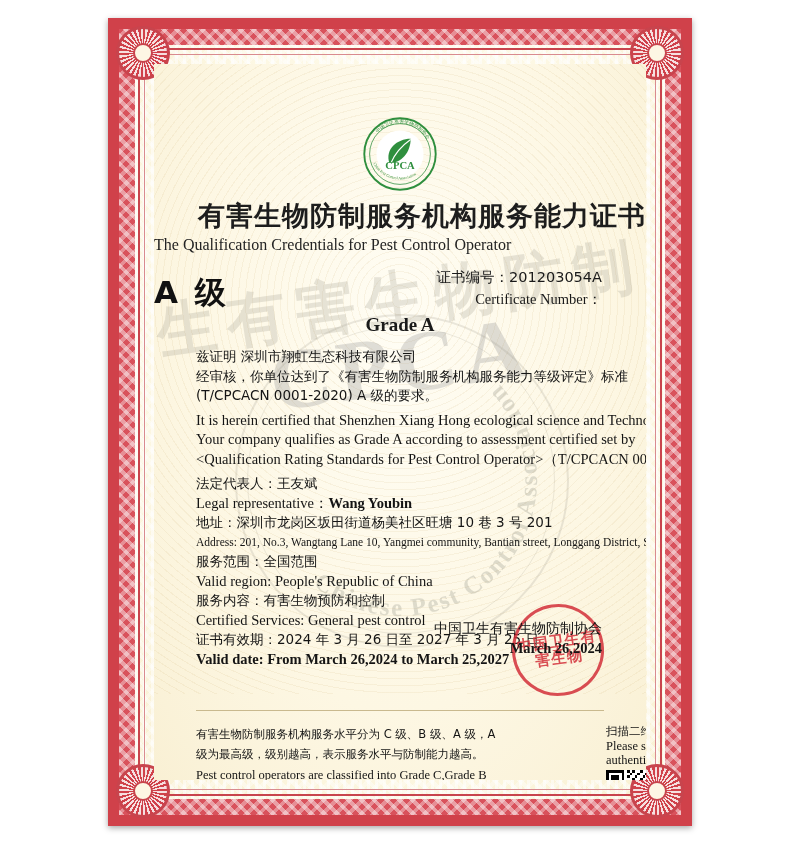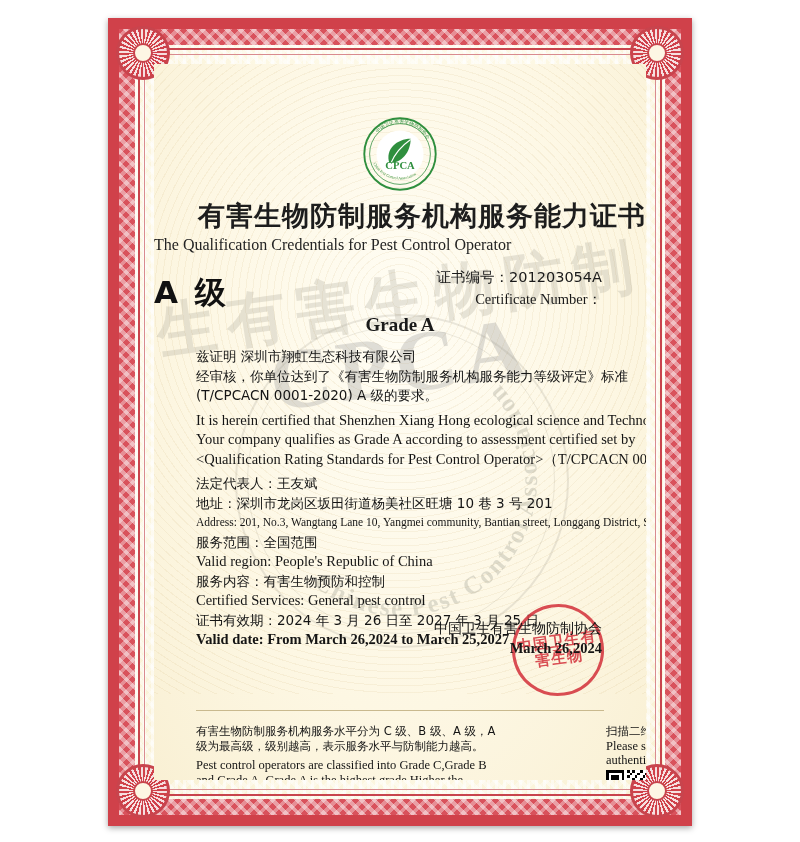--- a/index.html
+++ b/index.html
@@ -328,21 +328,21 @@
   .footnote {
     position: absolute;
     left: 42px;
     top: 660px;
     width: 300px;
     color: #141414;
   }
   .footnote .fn-cn {
     font-family: "DejaVu Sans", sans-serif;
     font-size: 11.5px;
-    line-height: 15px;
+    line-height: 20px;
   }
   .footnote .fn-en {
     font-family: "Liberation Serif", serif;
     font-size: 12.5px;
     line-height: 15px;
     margin-top: 4px;
   }
 
   
   .qr-text {
@@ -434,20 +434,23 @@
       <div class="body-block">
         <div class="line line-cn">兹证明  深圳市翔虹生态科技有限公司</div>
         <div class="line line-cn">经审核，你单位达到了《有害生物防制服务机构服务能力等级评定》标准</div>
         <div class="line line-cn">(T/CPCACN 0001-2020) A 级的要求。</div>
         <div class="gap"></div>
         <div class="line line-en">It is herein certified that  Shenzhen Xiang Hong ecological science and Technology Co., Ltd.</div>
         <div class="line line-en">Your company qualifies as Grade A according to assessment certified set by</div>
         <div class="line line-en">&lt;Qualification Rating Standards for Pest Control Operator&gt;（T/CPCACN 0001-2020)</div>
         <div class="gap"></div>
         <div class="line line-cn">法定代表人：王友斌</div>
+        <div class="line line-en">
+          <span>Legal representative：</span><span class="strong-en">Wang Youbin</span>
+        </div>
         <div class="line line-cn">地址：深圳市龙岗区坂田街道杨美社区旺塘 10 巷 3 号 201</div>
         <div class="line line-en tiny-en">Address:  201, No.3, Wangtang Lane 10, Yangmei community, Bantian street, Longgang District, Shenzhen.</div>
         <div class="line line-cn">服务范围：全国范围</div>
         <div class="line line-en">Valid region: People's Republic of China</div>
         <div class="line line-cn">服务内容：有害生物预防和控制</div>
         <div class="line line-en">Certified Services: General pest control</div>
         <div class="line line-cn">证书有效期：2024 年 3 月 26 日至 2027 年 3 月 25 日</div>
         <div class="line line-en strong-en">Valid date:  From March 26,2024 to March 25,2027</div>
       </div>
 

